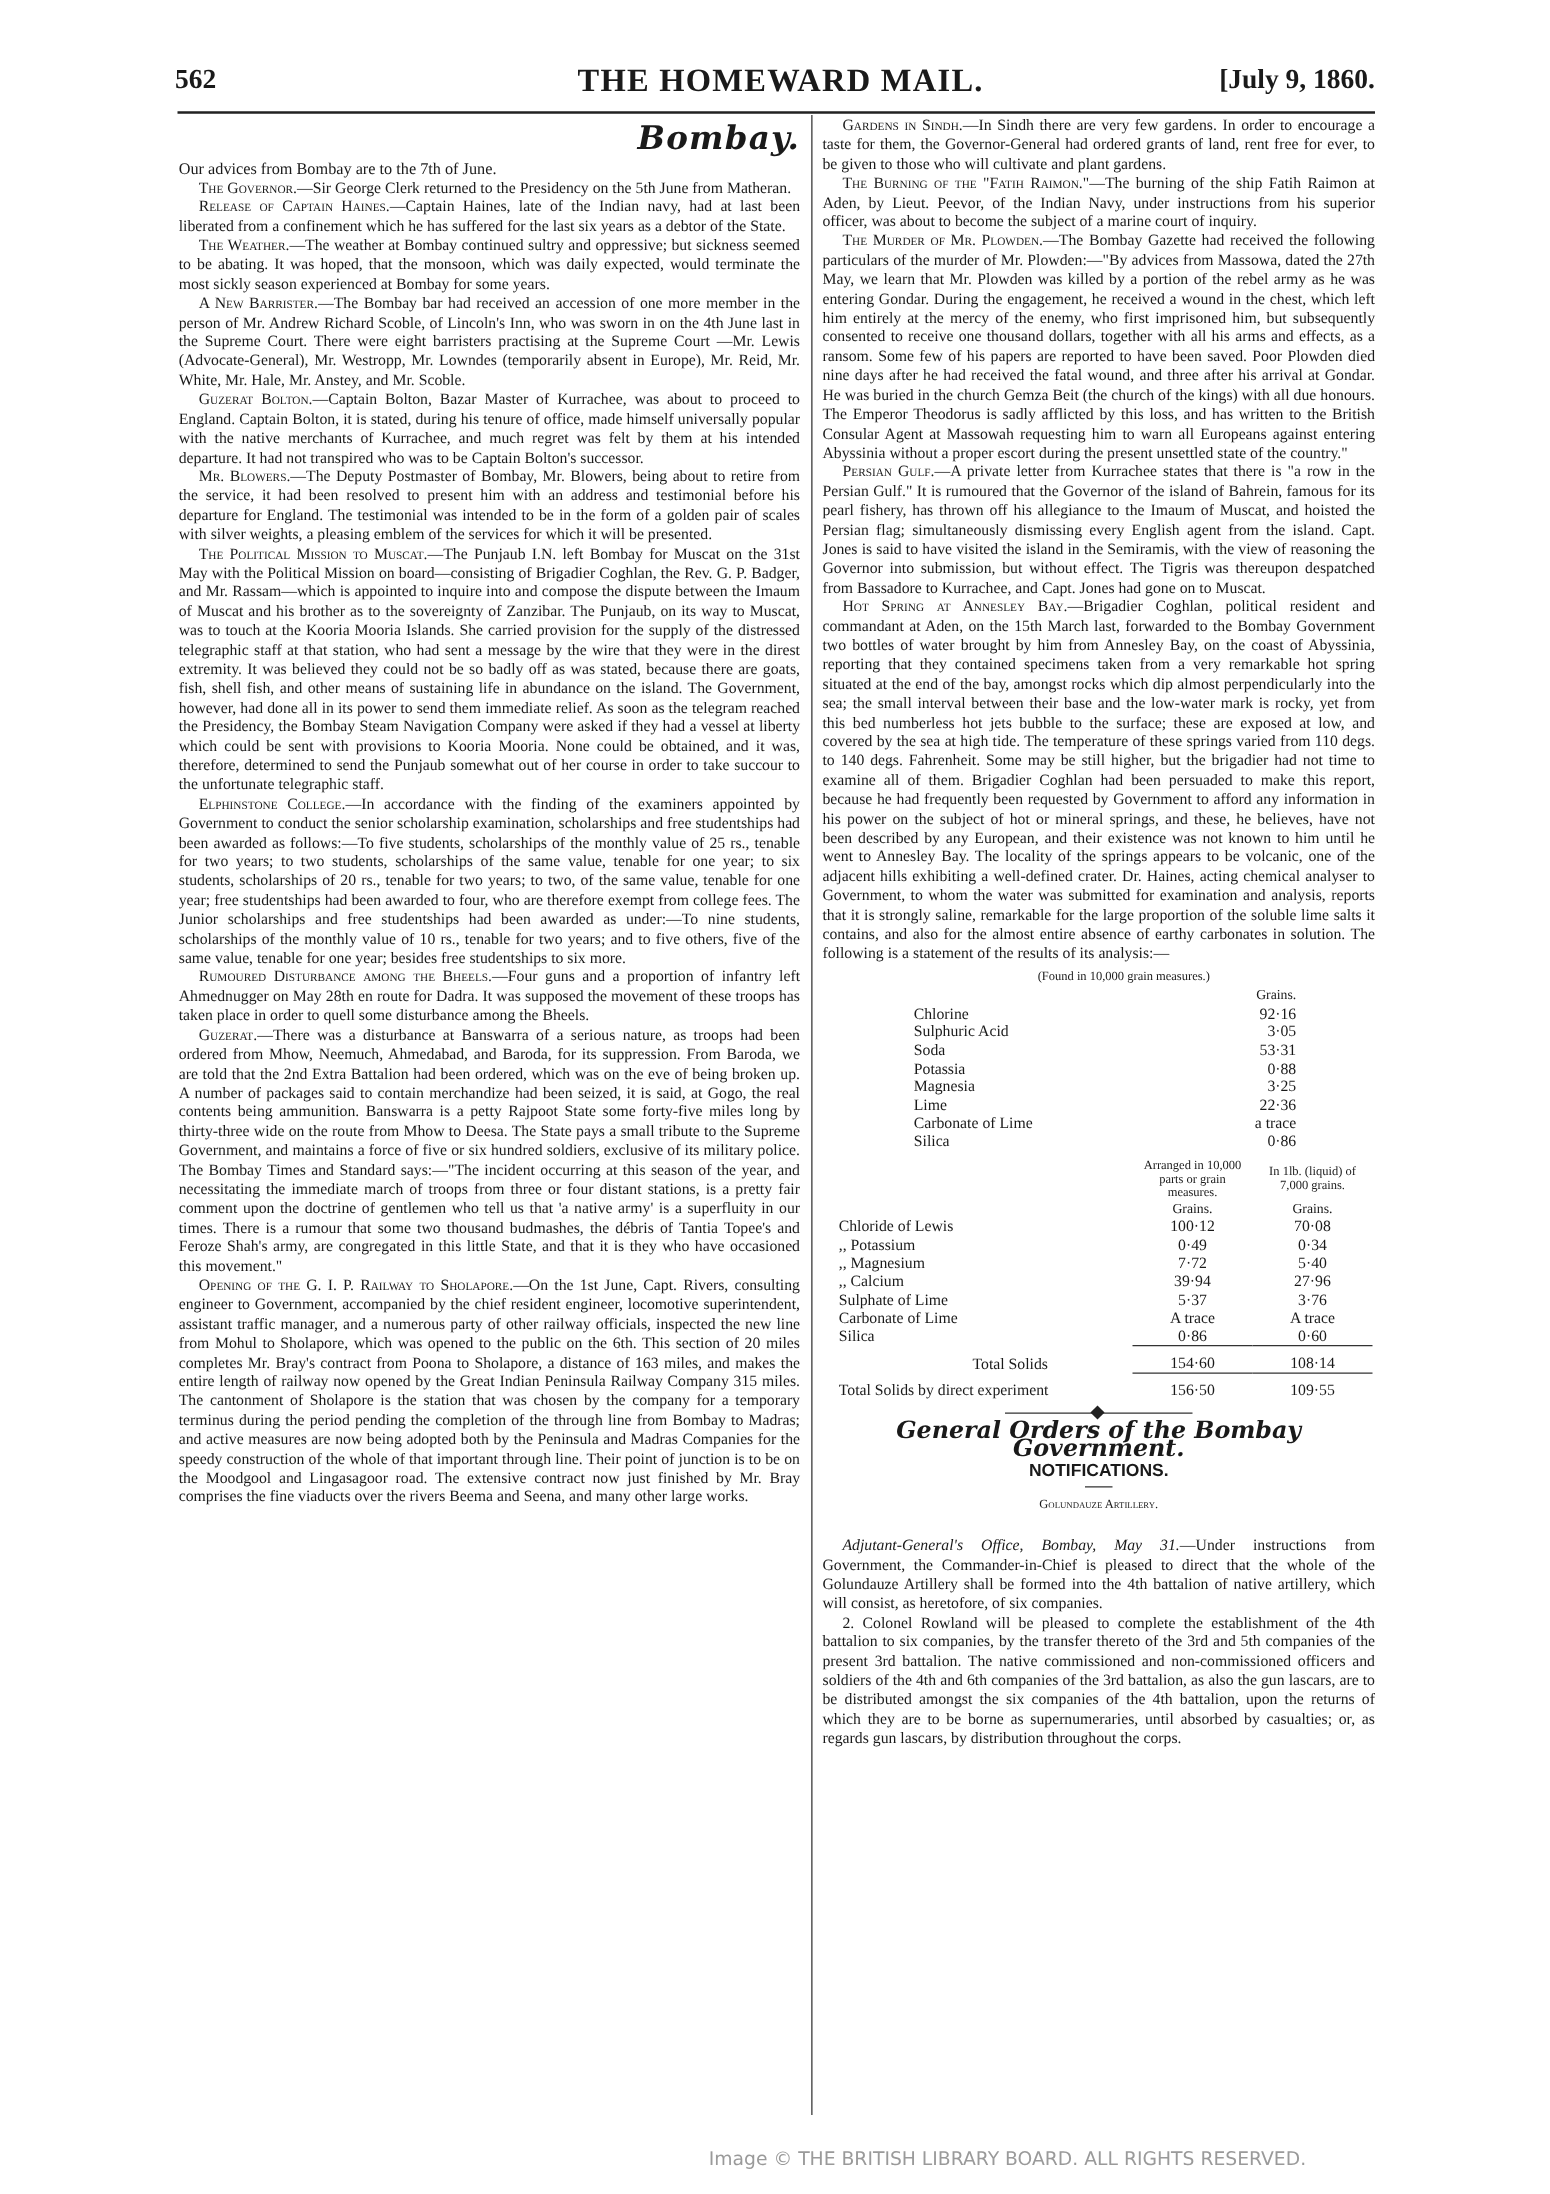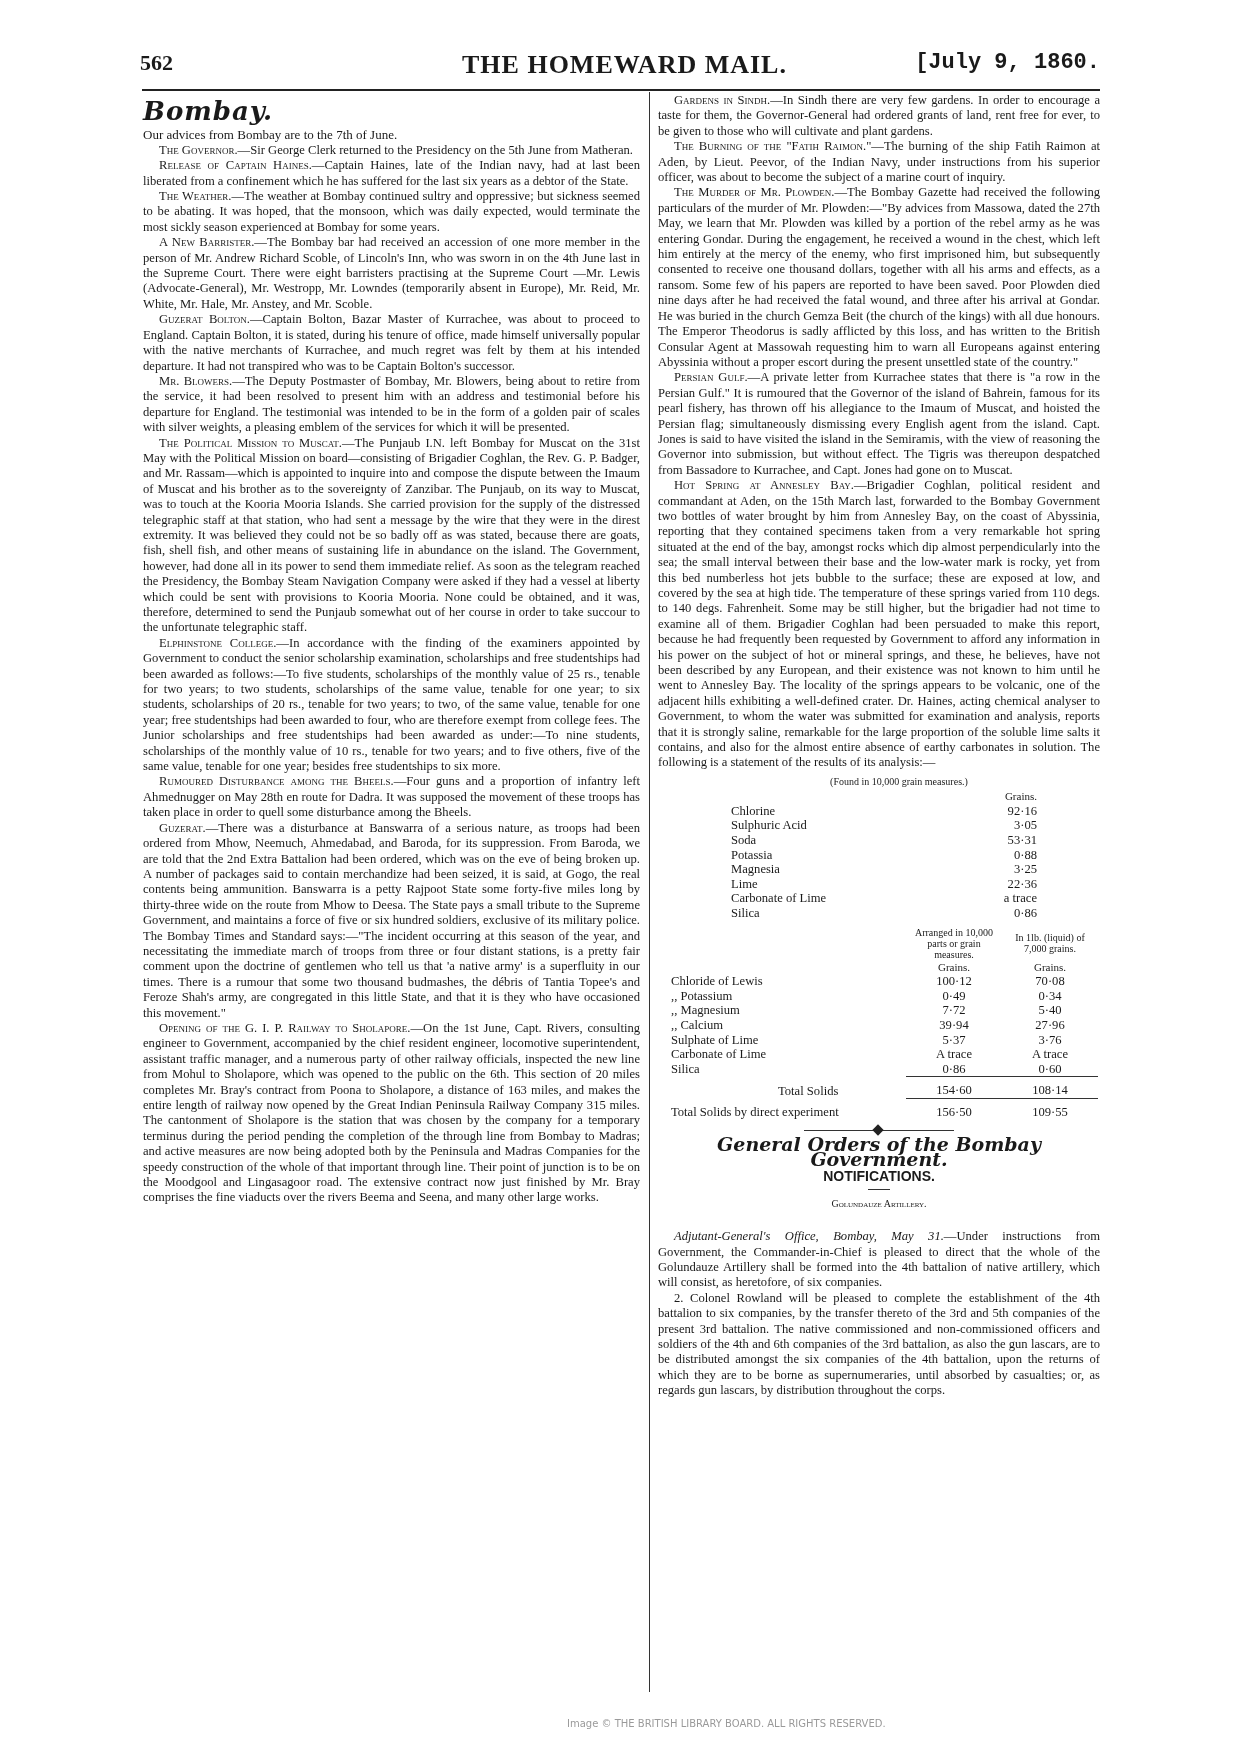--- a/index.html
+++ b/index.html
@@ -1,39 +1,39 @@
 <!DOCTYPE html>
 <html><head>
 <meta charset="utf-8">
 <style>
   html,body{margin:0;padding:0;background:#fff;}
   body{width:1240px;height:1755px;position:relative;overflow:hidden;font-family:"Liberation Serif","DejaVu Serif",serif;color:#1a1a1a;}
   .masthead{position:absolute;left:140px;top:50px;width:960px;height:36px;}
   .masthead .pg{position:absolute;left:0;top:0;font-size:22px;font-weight:bold;}
   .masthead .title{position:absolute;left:322px;top:0;font-size:26px;font-weight:bold;letter-spacing:1px;}
-  .masthead .date{position:absolute;right:0;top:0;font-size:22px;font-weight:bold;font-family:Liberation Mono, monospace;}
+  .masthead .date{position:absolute;right:0;top:0;font-size:22px;font-weight:bold;}
   .rule{position:absolute;left:142px;top:89px;width:958px;border-top:2px solid #222;}
   .colrule{position:absolute;left:649px;top:92px;height:1600px;border-left:1px solid #333;}
   .col{position:absolute;font-size:12.6px;line-height:15.4px;text-align:justify;}
   .col.left{left:143px;top:98px;width:497px;}
   .col.right{left:658px;top:93px;width:442px;}
   .col p{margin:0;text-indent:16px;}
   .sc{font-variant:small-caps;}
-  .blackletter{font-family:"DejaVu Serif",serif;font-weight:bold;text-align:left;font-size:26px;margin:6px 0 8px;font-style:italic;letter-spacing:1px;}
+  .blackletter{font-family:"DejaVu Serif",serif;font-weight:bold;text-align:right;font-size:26px;margin:6px 0 8px;font-style:italic;letter-spacing:1px;}
   .lead{font-size:13px;margin:4px 0 4px 16px;text-indent:0!important;}
   table.an{border-collapse:collapse;font-size:12.6px;line-height:14.6px;}
   table.an td{padding:0 3px;white-space:nowrap;}
   .num{text-align:right;}
   .center{text-align:center;}
   .gohead{font-family:"DejaVu Serif",serif;font-weight:bold;font-style:italic;text-align:center;font-size:19px;margin:4px 0 2px;}
   .notif{font-family:"Liberation Sans",sans-serif;font-weight:bold;text-align:center;font-size:14px;margin:0 0 4px;}
   .orn{width:150px;margin:10px auto 6px;border-top:1px solid #333;position:relative;}
   .orn:after{content:"";position:absolute;left:70px;top:-5px;width:8px;height:8px;background:#222;transform:rotate(45deg);}
   .shortrule{width:22px;margin:2px auto 6px;border-top:1px solid #333;}
-  .footer{position:absolute;left:567px;top:1718px;font-family:"DejaVu Sans",sans-serif;font-size:10px;color:#9a9a9a;}
+  .footer{position:absolute;left:567px;top:1718px;font-family:"DejaVu Sans",sans-serif;font-size:15px;color:#9a9a9a;}
 </style>
 </head>
 <body>
 
 <div class="masthead">
   <span class="pg">562</span>
   <span class="title">THE HOMEWARD MAIL.</span>
   <span class="date">[July 9, 1860.</span>
 </div>
 <div class="rule"></div>

